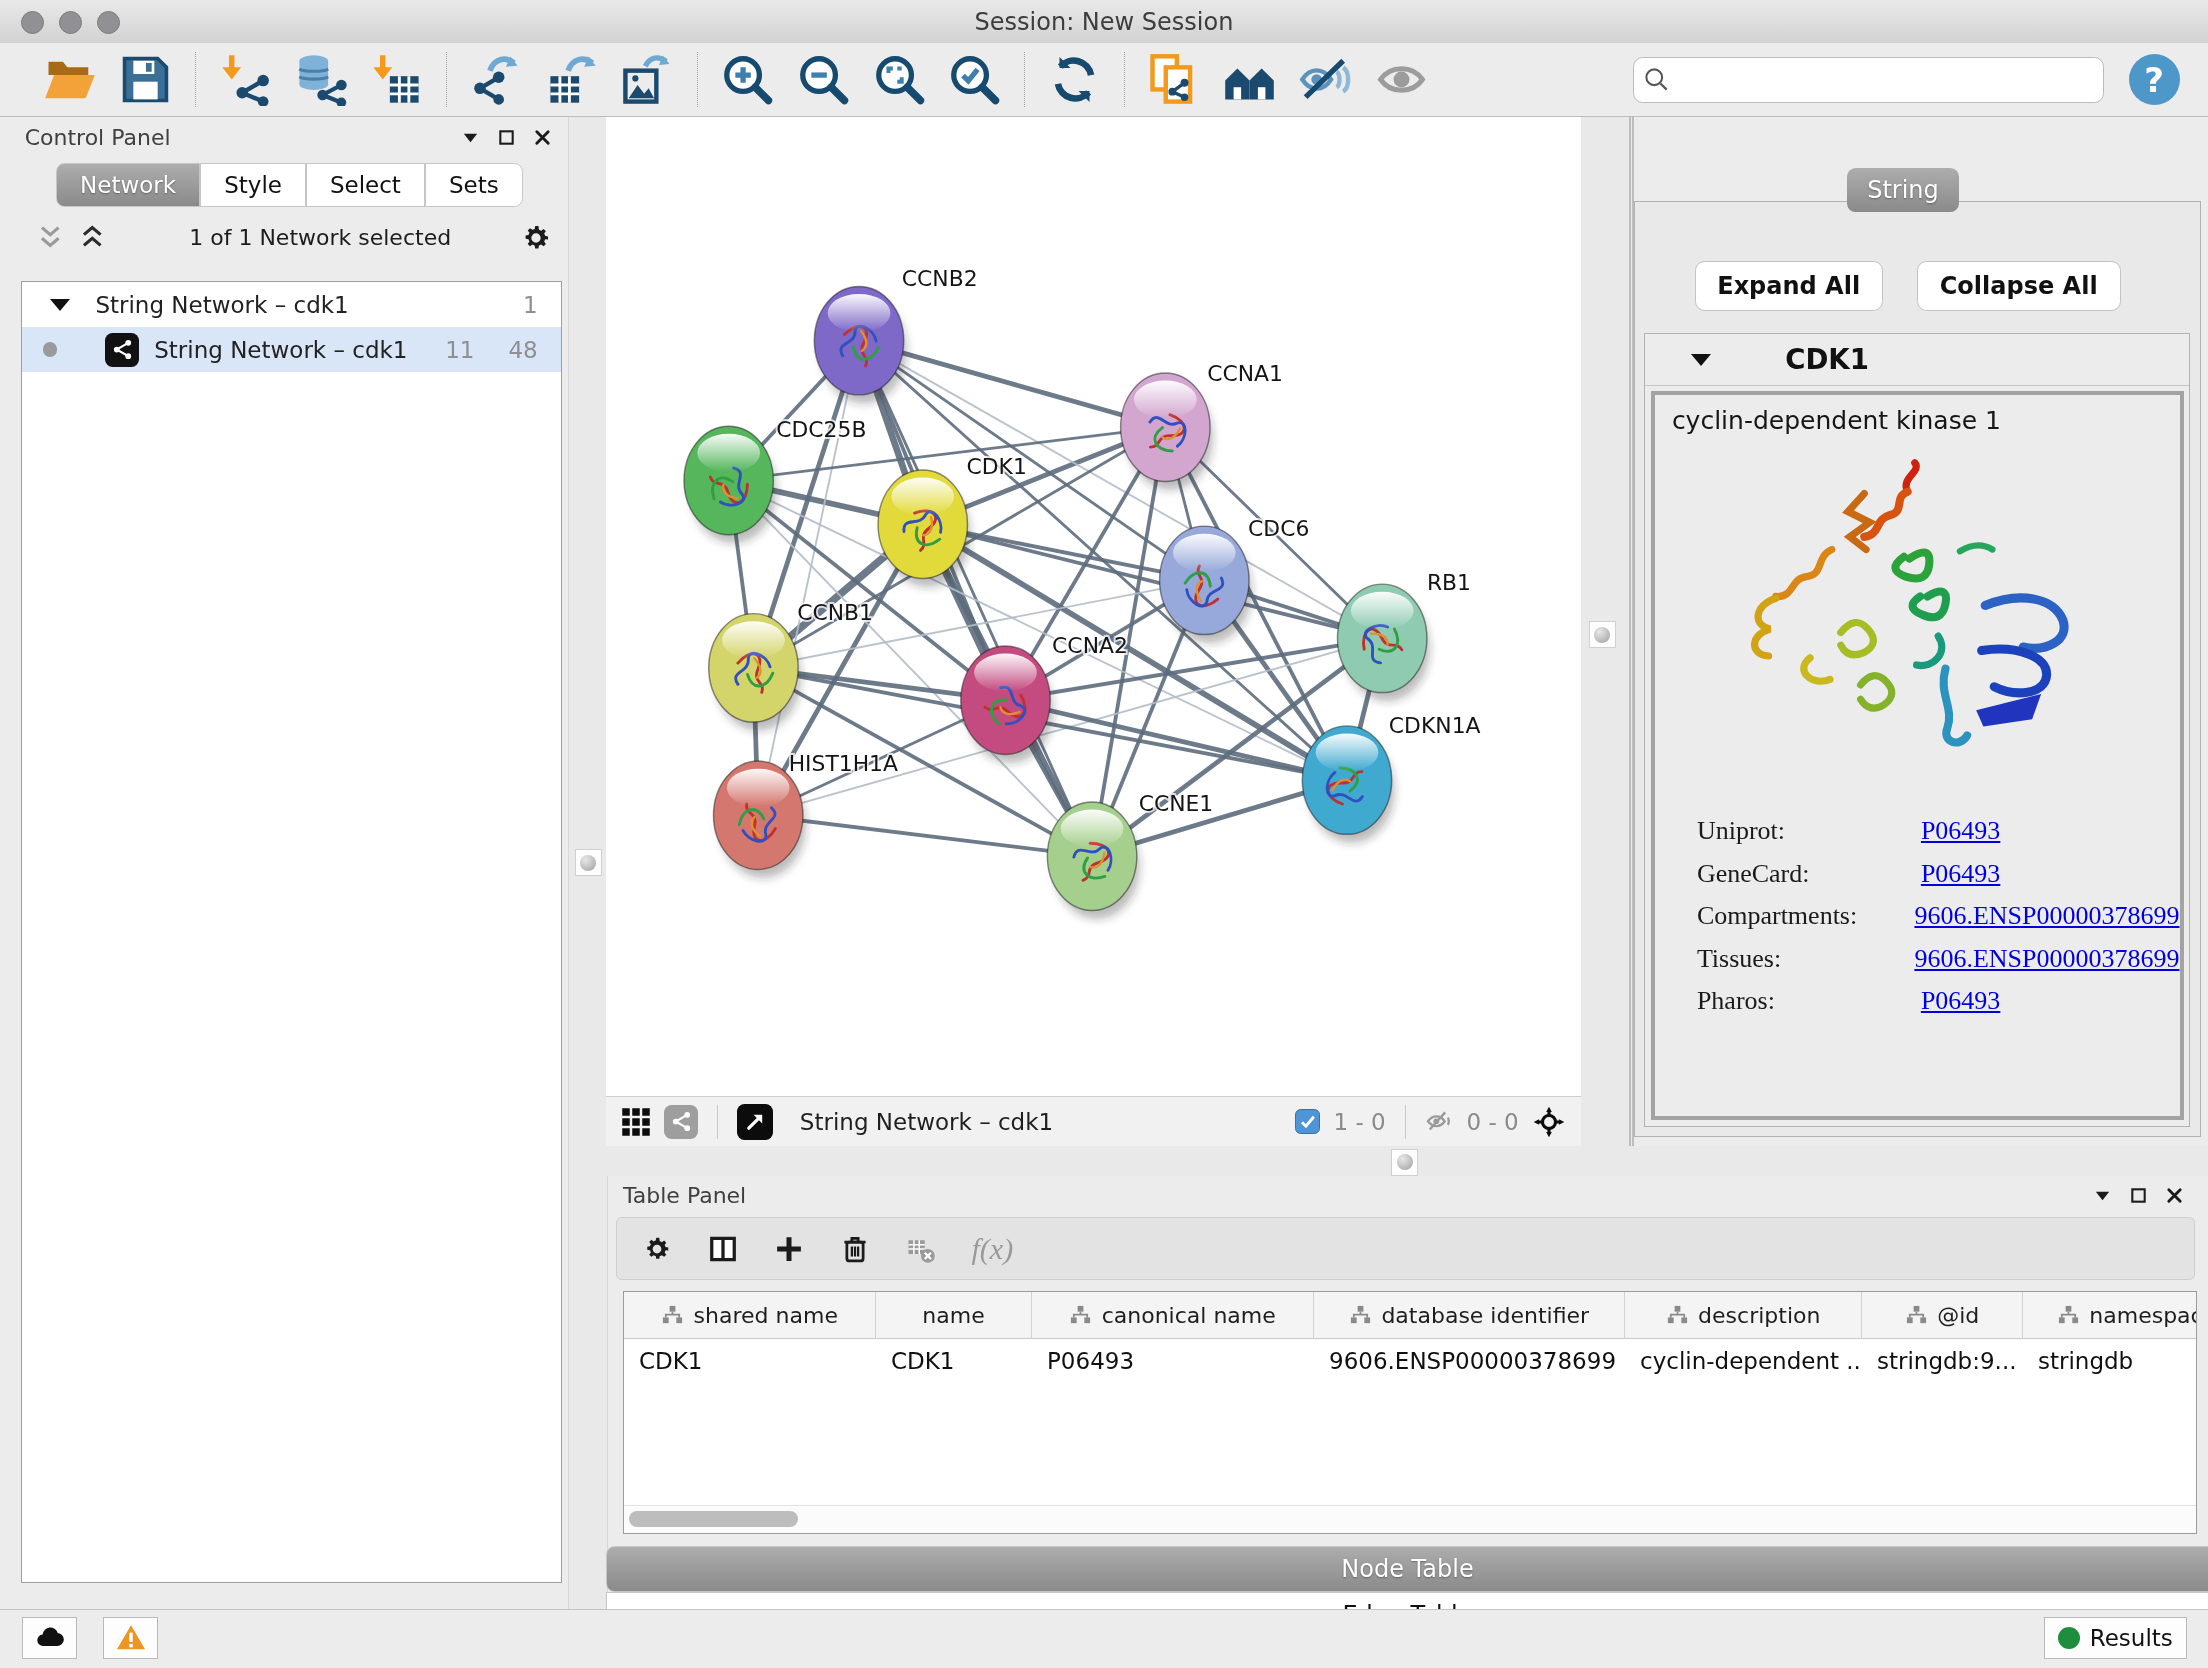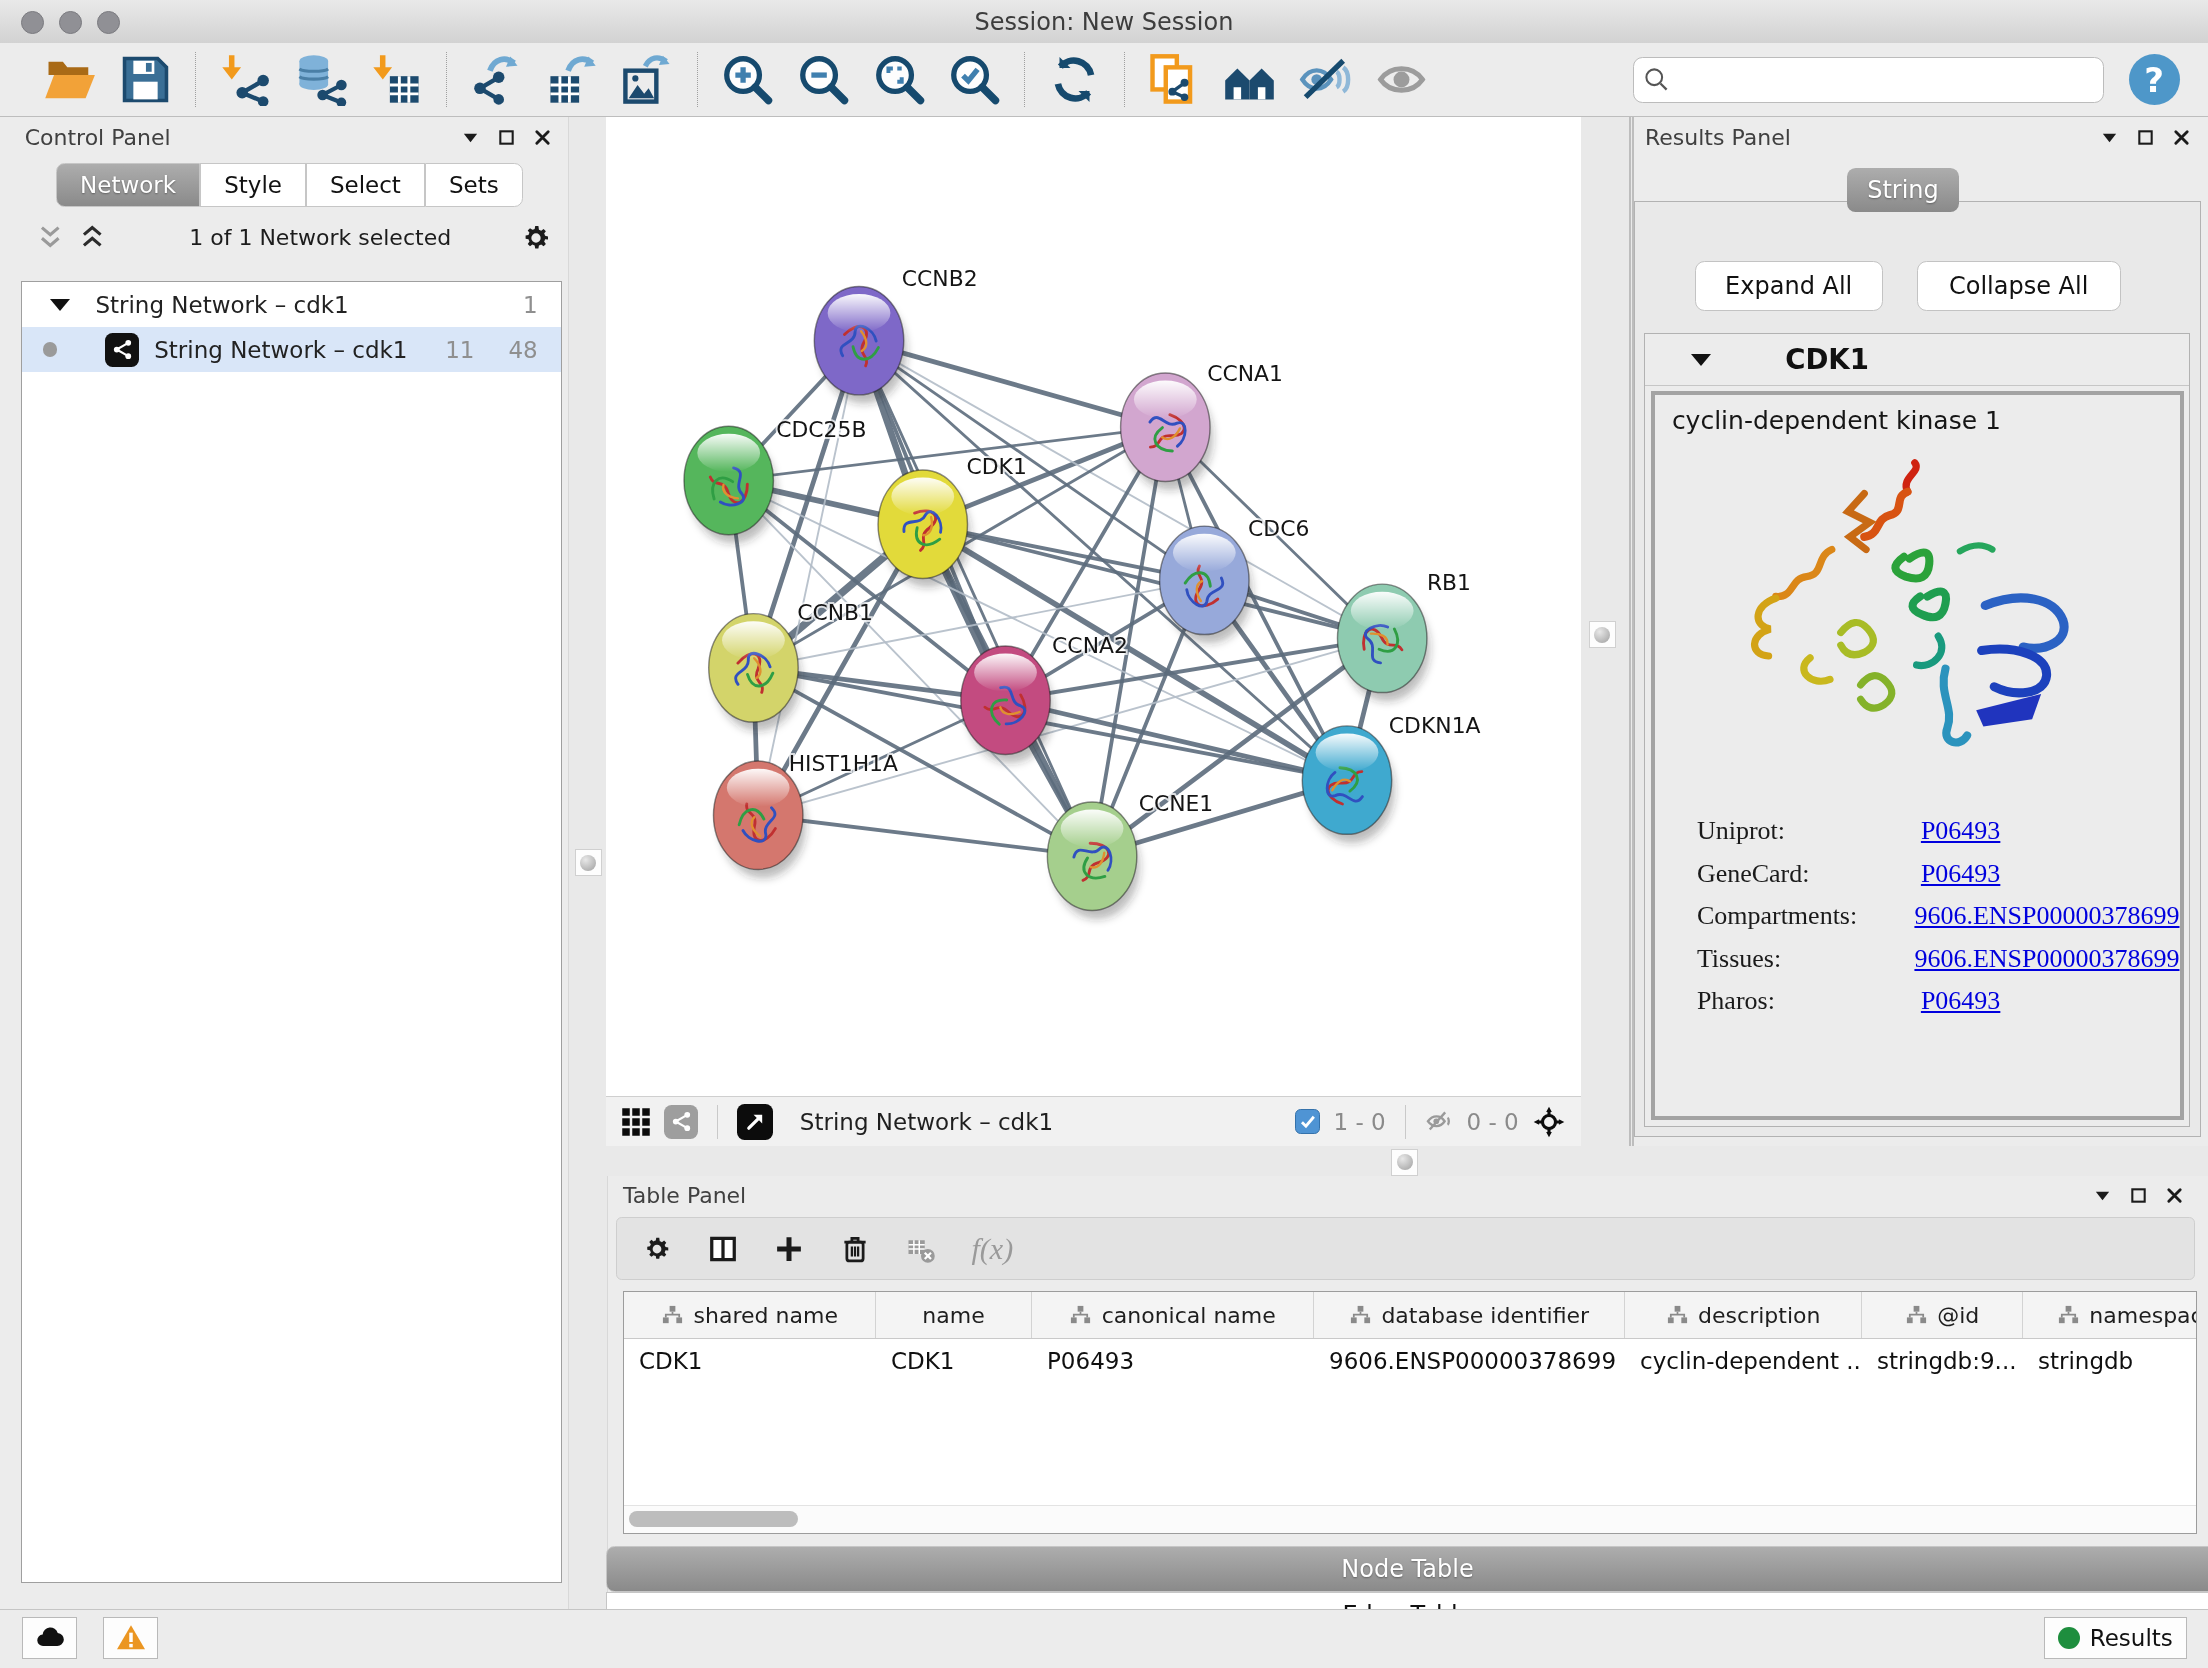--- a/index.html
+++ b/index.html
@@ -68,21 +68,21 @@
     display:flex;align-items:center;justify-content:center;box-sizing:border-box;}
   
   #results-panel{position:absolute;left:1628px;top:117px;width:580px;height:1060px;}
   #rp-header{display:flex;align-items:center;justify-content:space-between;padding:7.6px 17px 0 17px;}
   #string-tab{position:absolute;left:219px;top:51px;width:112px;height:44px;border-radius:8.6px;
     background:linear-gradient(#adadad,#8a8a8a);color:#fff;font-size:24px;display:flex;align-items:center;
     justify-content:center;text-shadow:0 1px 1.9px rgba(0,0,0,.35);z-index:2;}
   #rp-outer{position:absolute;left:5.7px;top:84px;width:567px;height:936px;background:#e9e9e9;
     border:1.9px solid #b2b2b2;box-sizing:border-box;}
   .rp-btn{position:absolute;height:48px;background:#fff;border:1px solid #c3c3c3;border-radius:9.5px;
-    font-size:24px;color:#111;display:flex;align-items:center;justify-content:center;}
+    font-size:24px;color:#111;display:flex;align-items:center;justify-content:center;font-weight:bold;}
   #rp-inner{position:absolute;left:9.5px;right:9.5px;top:131px;bottom:9.5px;border:1.9px solid #b2b2b2;background:#ececec;}
   #gene-hdr{height:51px;display:flex;align-items:center;border-bottom:1px solid #c6c6c6;}
   #gene-hdr .tri-down{margin-left:46px;}
   #gene-name{font-size:27.6px;font-weight:bold;margin-left:74px;color:#111;}
   #gene-body{position:absolute;left:5.7px;right:5.7px;top:57px;bottom:5.7px;border:4px solid #a3a3a3;background:#ececec;overflow:hidden;}
   #gene-desc{font-size:25px;color:#161616;padding:11.4px 0 3.8px 17px;}
   #protein-img{display:block;margin:3.8px auto 0 auto;}
   #crosslinks{font-family:"Liberation Serif","DejaVu Serif",serif;margin-top:5.7px;}
   #crosslinks-title{font-size:27px;font-weight:bold;margin-left:23px;}
   .xl-row{display:flex;margin:12.4px 0 0 42px;font-size:26px;}
@@ -568,34 +568,20 @@
       <span class="cnt">0 - 0</span>
       <svg width="34" height="34" viewBox="0 0 24 24">
           <circle cx="12" cy="12" r="4.6" fill="none" stroke="#0c0c0c" stroke-width="2.2"></circle>
           <path d="M12 1.2 14 5h-4zM22.8 12 19 14v-4zM12 22.8 10 19h4zM1.2 12 5 10v4z" fill="#0c0c0c"></path>
           <path d="M12 4v3M12 17v3M4 12h3M17 12h3" stroke="#0c0c0c" stroke-width="2.2"></path>
         </svg>
     </div>
   </div>
 
   <div id="results-panel">
-    <div id="rp-header">
-      <span class="panel-title">Results Panel</span>
-      <span class="win-ctrls">
-        <svg viewBox="0 0 20 20">
-            <path d="M3 6h14l-7 9z" fill="#1b1b1b"></path>
-          </svg>
-        <svg viewBox="0 0 20 20">
-            <rect x="3.5" y="3.5" width="13" height="13" fill="none" stroke="#1b1b1b" stroke-width="2.2"></rect>
-          </svg>
-        <svg viewBox="0 0 20 20">
-            <path d="M4 4 16 16M16 4 4 16" stroke="#1b1b1b" stroke-width="3" stroke-linecap="round"></path>
-          </svg>
-      </span>
-    </div>
     <div id="string-tab">String</div>
     <div id="rp-outer">
       <div class="rp-btn" style="left:60px;top:59px;width:186px;">Expand All</div>
       <div class="rp-btn" style="left:282px;top:59px;width:202px;">Collapse All</div>
       <div id="rp-inner">
         <div id="gene-hdr">
           <span class="tri-down"></span>
           <span id="gene-name">CDK1</span>
         </div>
         <div id="gene-body">

